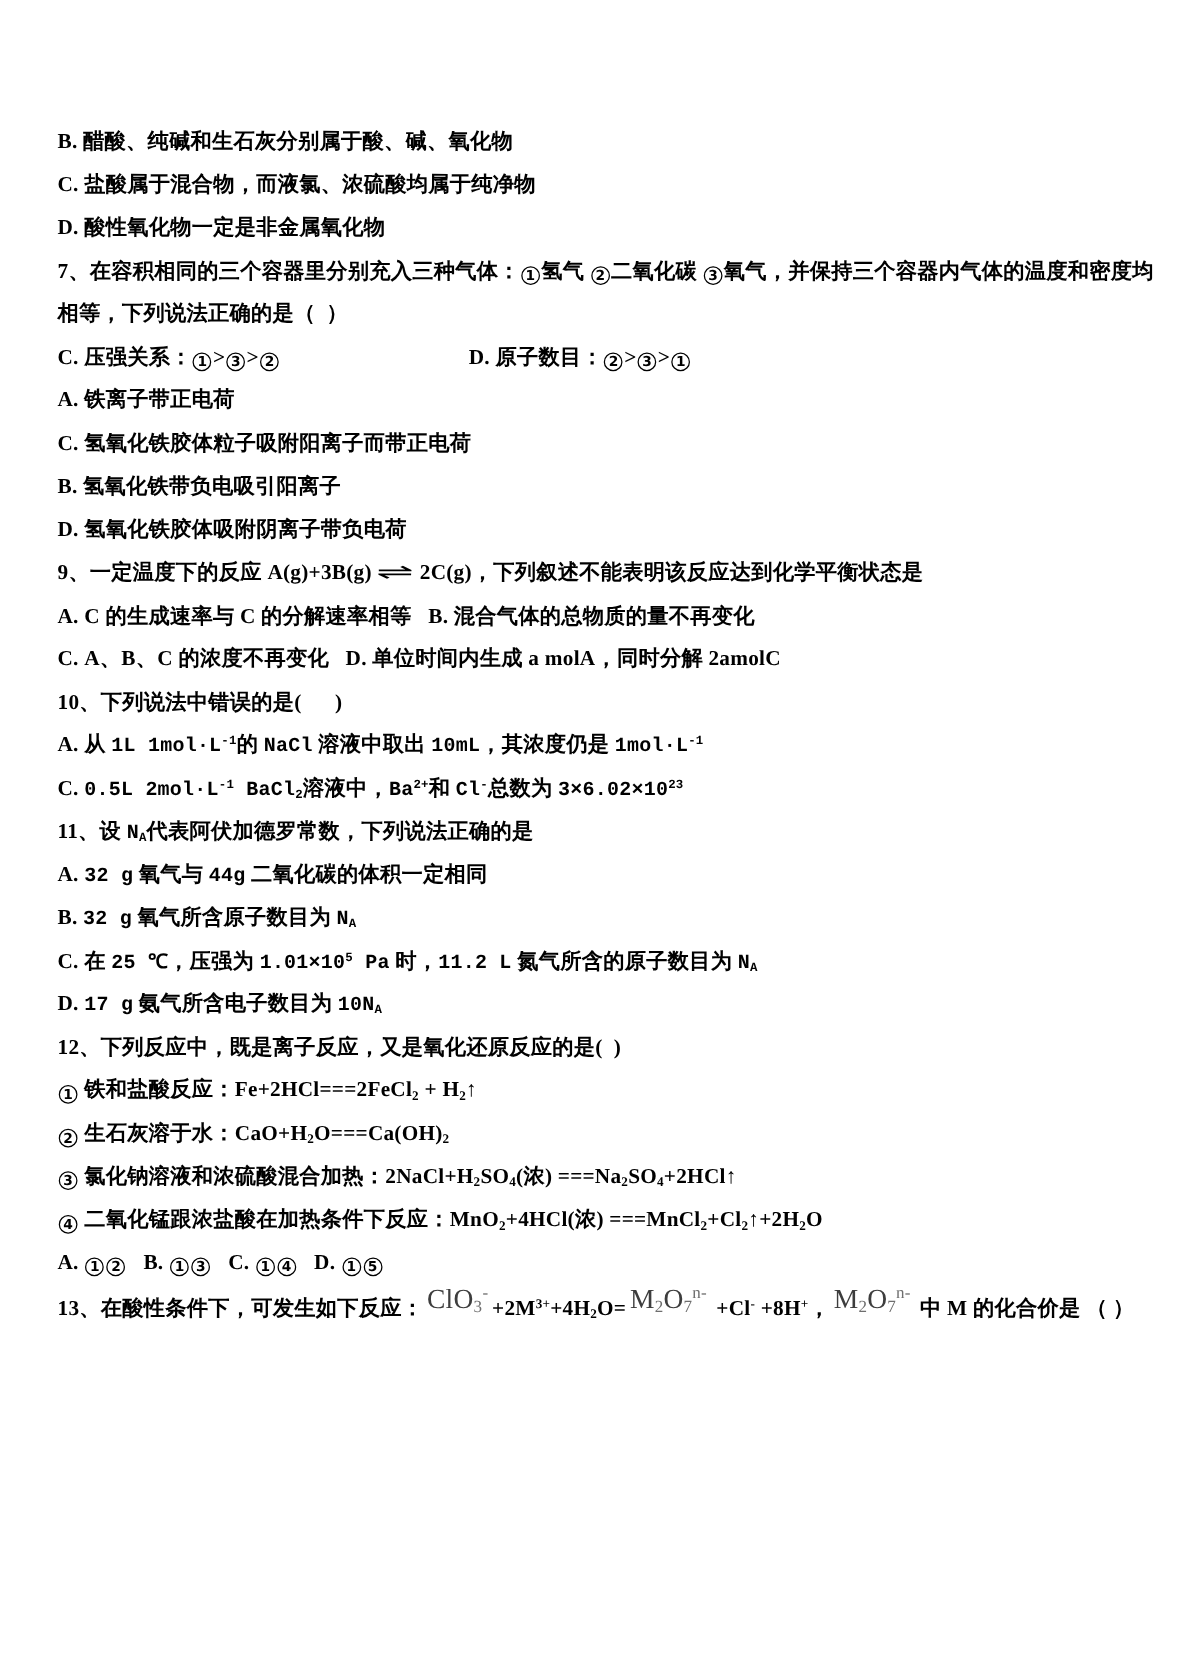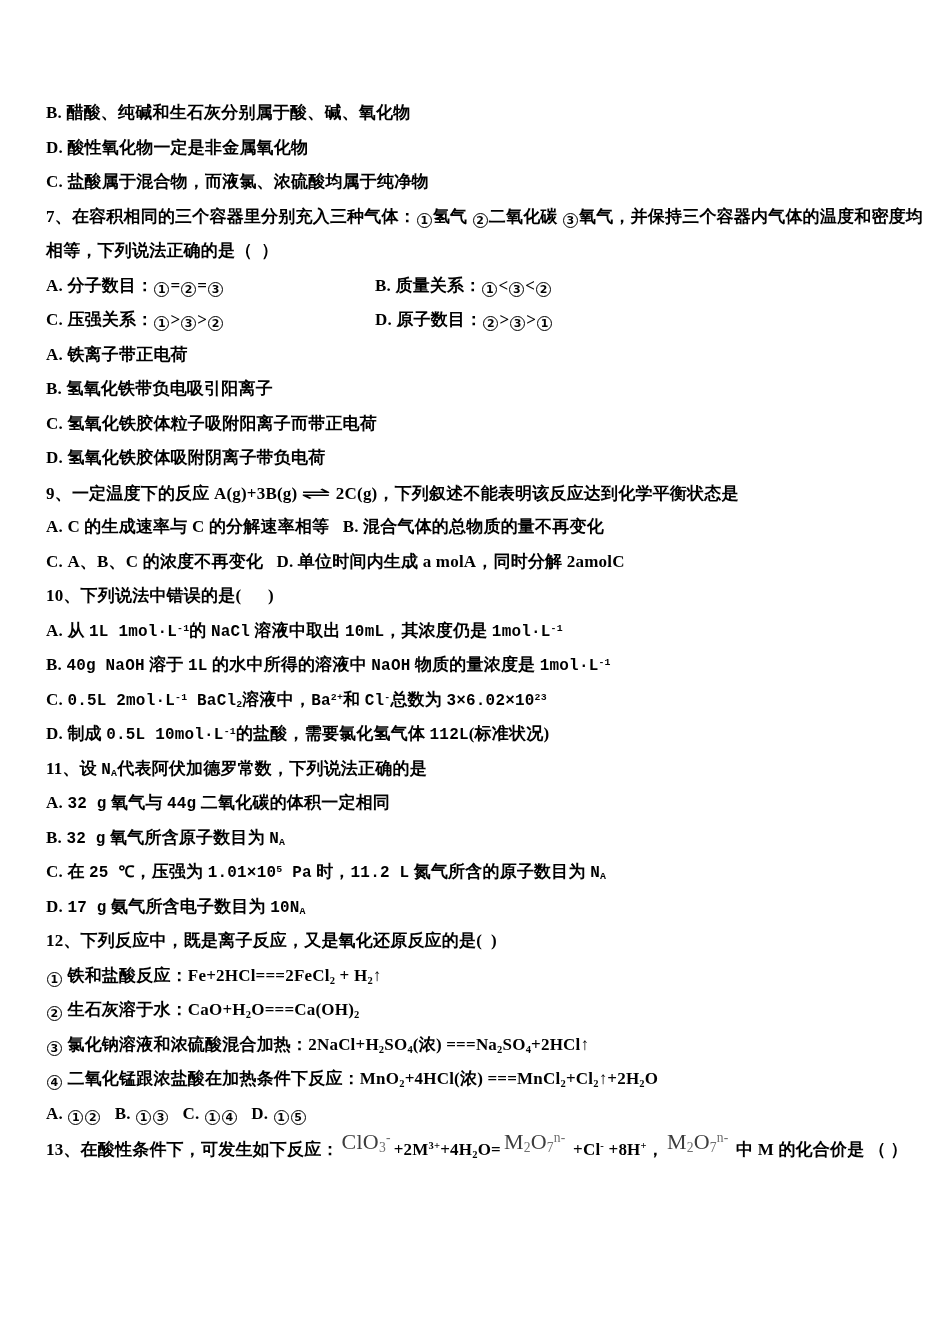--- a/index.html
+++ b/index.html
@@ -65,38 +65,35 @@
     top: -6px;
     margin: 12px 3px;
   }
   var sub, var sup { color: #6e6e6e; }
 </style>
 </head>
 <body>
 
 <div class="doc">
     <div class="line">B.&nbsp;醋酸、纯碱和生石灰分别属于酸、碱、氧化物</div>
+    <div class="line">C.&nbsp;盐酸属于混合物，而液氯、浓硫酸均属于纯净物</div>
     <div class="line">D.&nbsp;酸性氧化物一定是非金属氧化物</div>
-    <div class="line">C.&nbsp;盐酸属于混合物，而液氯、浓硫酸均属于纯净物</div>
     <div class="line">7、在容积相同的三个容器里分别充入三种气体：<span class="cn">1</span>氢气 <span class="cn">2</span>二氧化碳 <span class="cn">3</span>氧气，并保持三个容器内气体的温度和密度均</div>
     <div class="line">相等，下列说法正确的是（&nbsp;&nbsp;）</div>
-    <div class="line"><span class="c1">A.&nbsp;分子数目：<span class="cn">1</span>=<span class="cn">2</span>=<span class="cn">3</span></span><span class="c2">B.&nbsp;质量关系：<span class="cn">1</span>&lt;<span class="cn">3</span>&lt;<span class="cn">2</span></span></div>
     <div class="line"><span class="c1">C.&nbsp;压强关系：<span class="cn">1</span>&gt;<span class="cn">3</span>&gt;<span class="cn">2</span></span><span class="c2">D.&nbsp;原子数目：<span class="cn">2</span>&gt;<span class="cn">3</span>&gt;<span class="cn">1</span></span></div>
     <div class="line">A.&nbsp;铁离子带正电荷</div>
+    <div class="line">C.&nbsp;氢氧化铁胶体粒子吸附阳离子而带正电荷</div>
     <div class="line">B.&nbsp;氢氧化铁带负电吸引阳离子</div>
-    <div class="line">C.&nbsp;氢氧化铁胶体粒子吸附阳离子而带正电荷</div>
     <div class="line">D.&nbsp;氢氧化铁胶体吸附阴离子带负电荷</div>
     <div class="line">9、一定温度下的反应 A(g)+3B(g)<span class="eqm">⇌</span>2C(g)，下列叙述不能表明该反应达到化学平衡状态是</div>
     <div class="line">A.&nbsp;C 的生成速率与 C 的分解速率相等&nbsp;&nbsp;&nbsp;B.&nbsp;混合气体的总物质的量不再变化</div>
     <div class="line">C.&nbsp;A、B、C 的浓度不再变化&nbsp;&nbsp;&nbsp;D.&nbsp;单位时间内生成 a molA，同时分解 2amolC</div>
     <div class="line">10、下列说法中错误的是(&nbsp;&nbsp;&nbsp;&nbsp;&nbsp;&nbsp;)</div>
     <div class="line">A.&nbsp;从 <tt>1L 1mol·L<sup>-1</sup></tt>的 <tt>NaCl</tt> 溶液中取出 <tt>10mL</tt>，其浓度仍是 <tt>1mol·L<sup>-1</sup></tt></div>
-    <div class="line">B.&nbsp;<tt>40g NaOH</tt> 溶于 <tt>1L</tt> 的水中所得的溶液中 <tt>NaOH</tt> 物质的量浓度是 <tt>1mol·L<sup>-1</sup></tt></div>
     <div class="line">C.&nbsp;<tt>0.5L 2mol·L<sup>-1</sup> BaCl<sub>2</sub></tt>溶液中，<tt>Ba<sup>2+</sup></tt>和 <tt>Cl<sup>-</sup></tt>总数为 <tt>3×6.02×10<sup>23</sup></tt></div>
-    <div class="line">D.&nbsp;制成 <tt>0.5L 10mol·L<sup>-1</sup></tt>的盐酸，需要氯化氢气体 <tt>112L</tt>(标准状况)</div>
     <div class="line">11、设 <tt>N<sub>A</sub></tt>代表阿伏加德罗常数，下列说法正确的是</div>
     <div class="line">A.&nbsp;<tt>32 g</tt> 氧气与 <tt>44g</tt> 二氧化碳的体积一定相同</div>
     <div class="line">B.&nbsp;<tt>32 g</tt> 氧气所含原子数目为 <tt>N<sub>A</sub></tt></div>
     <div class="line">C.&nbsp;在 <tt>25 ℃</tt>，压强为 <tt>1.01×10<sup>5</sup> Pa</tt> 时，<tt>11.2 L</tt> 氮气所含的原子数目为 <tt>N<sub>A</sub></tt></div>
     <div class="line">D.&nbsp;<tt>17 g</tt> 氨气所含电子数目为 <tt>10N<sub>A</sub></tt></div>
     <div class="line">12、下列反应中，既是离子反应，又是氧化还原反应的是(&nbsp;&nbsp;)</div>
     <div class="line"><span class="cn">1</span> 铁和盐酸反应：Fe+2HCl===2FeCl<sub>2</sub> + H<sub>2</sub>↑</div>
     <div class="line"><span class="cn">2</span> 生石灰溶于水：CaO+H<sub>2</sub>O===Ca(OH)<sub>2</sub></div>
     <div class="line"><span class="cn">3</span> 氯化钠溶液和浓硫酸混合加热：2NaCl+H<sub>2</sub>SO<sub>4</sub>(浓) ===Na<sub>2</sub>SO<sub>4</sub>+2HCl↑</div>
     <div class="line"><span class="cn">4</span> 二氧化锰跟浓盐酸在加热条件下反应：MnO<sub>2</sub>+4HCl(浓) ===MnCl<sub>2</sub>+Cl<sub>2</sub>↑+2H<sub>2</sub>O</div>

